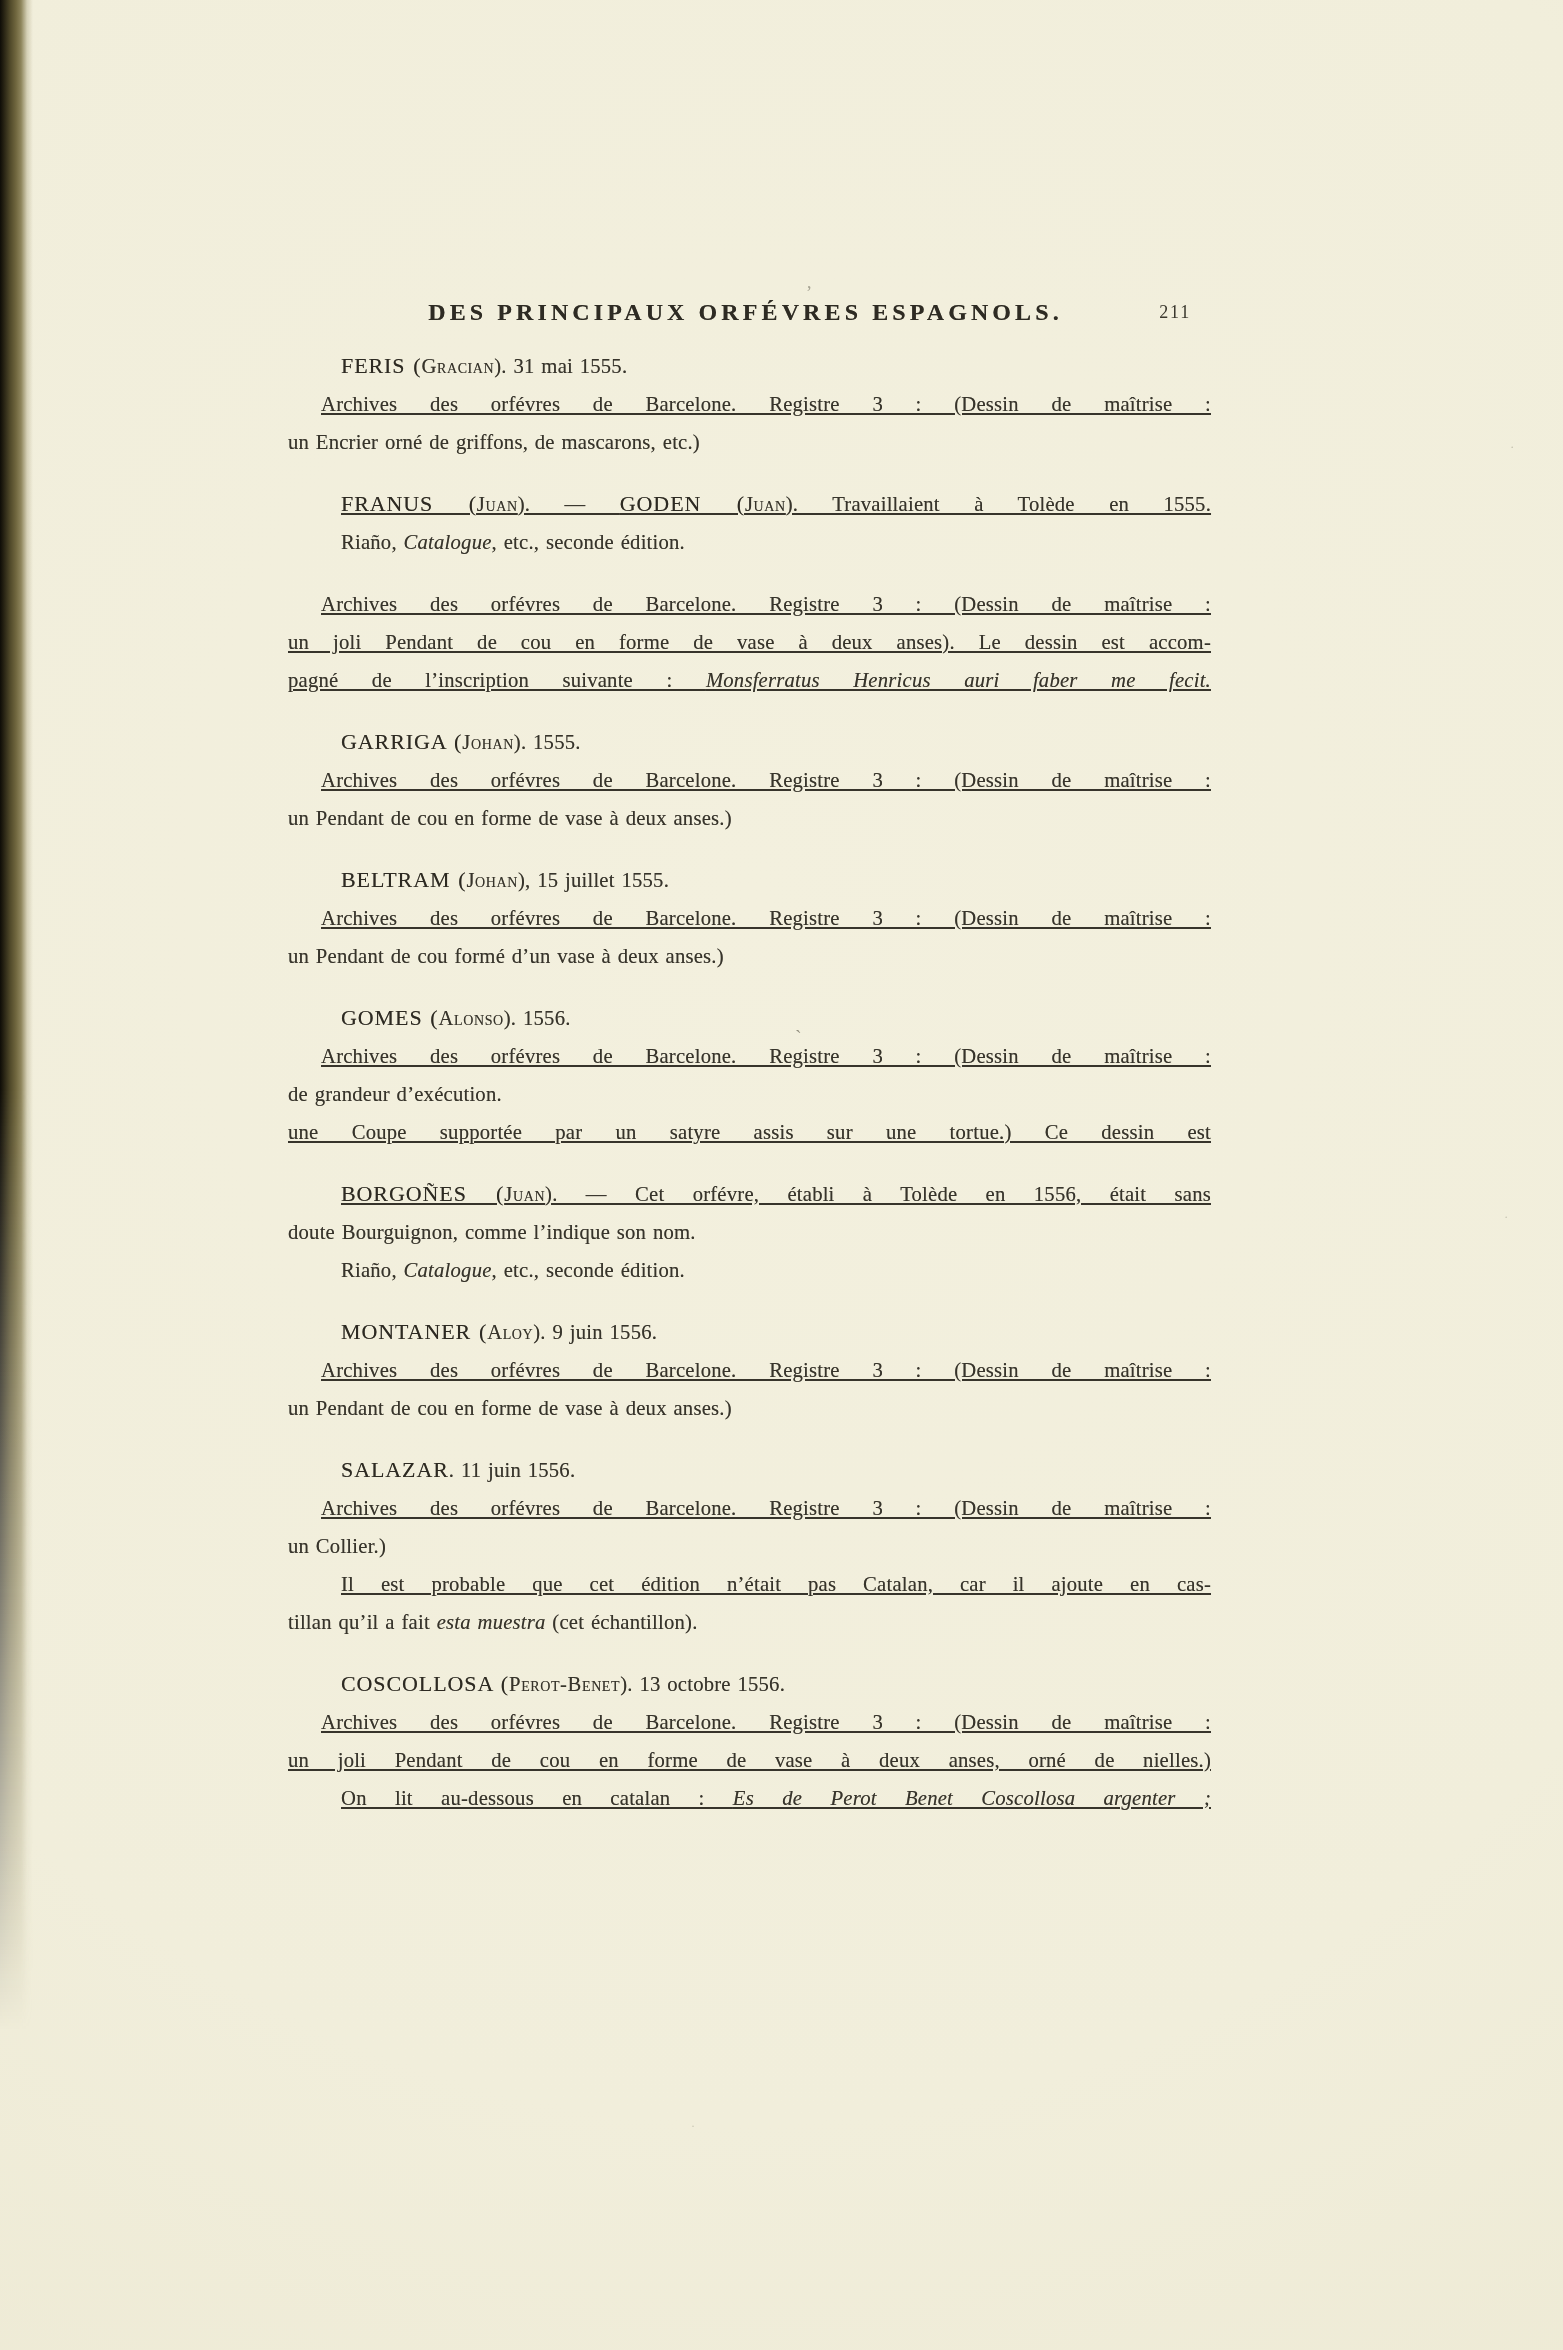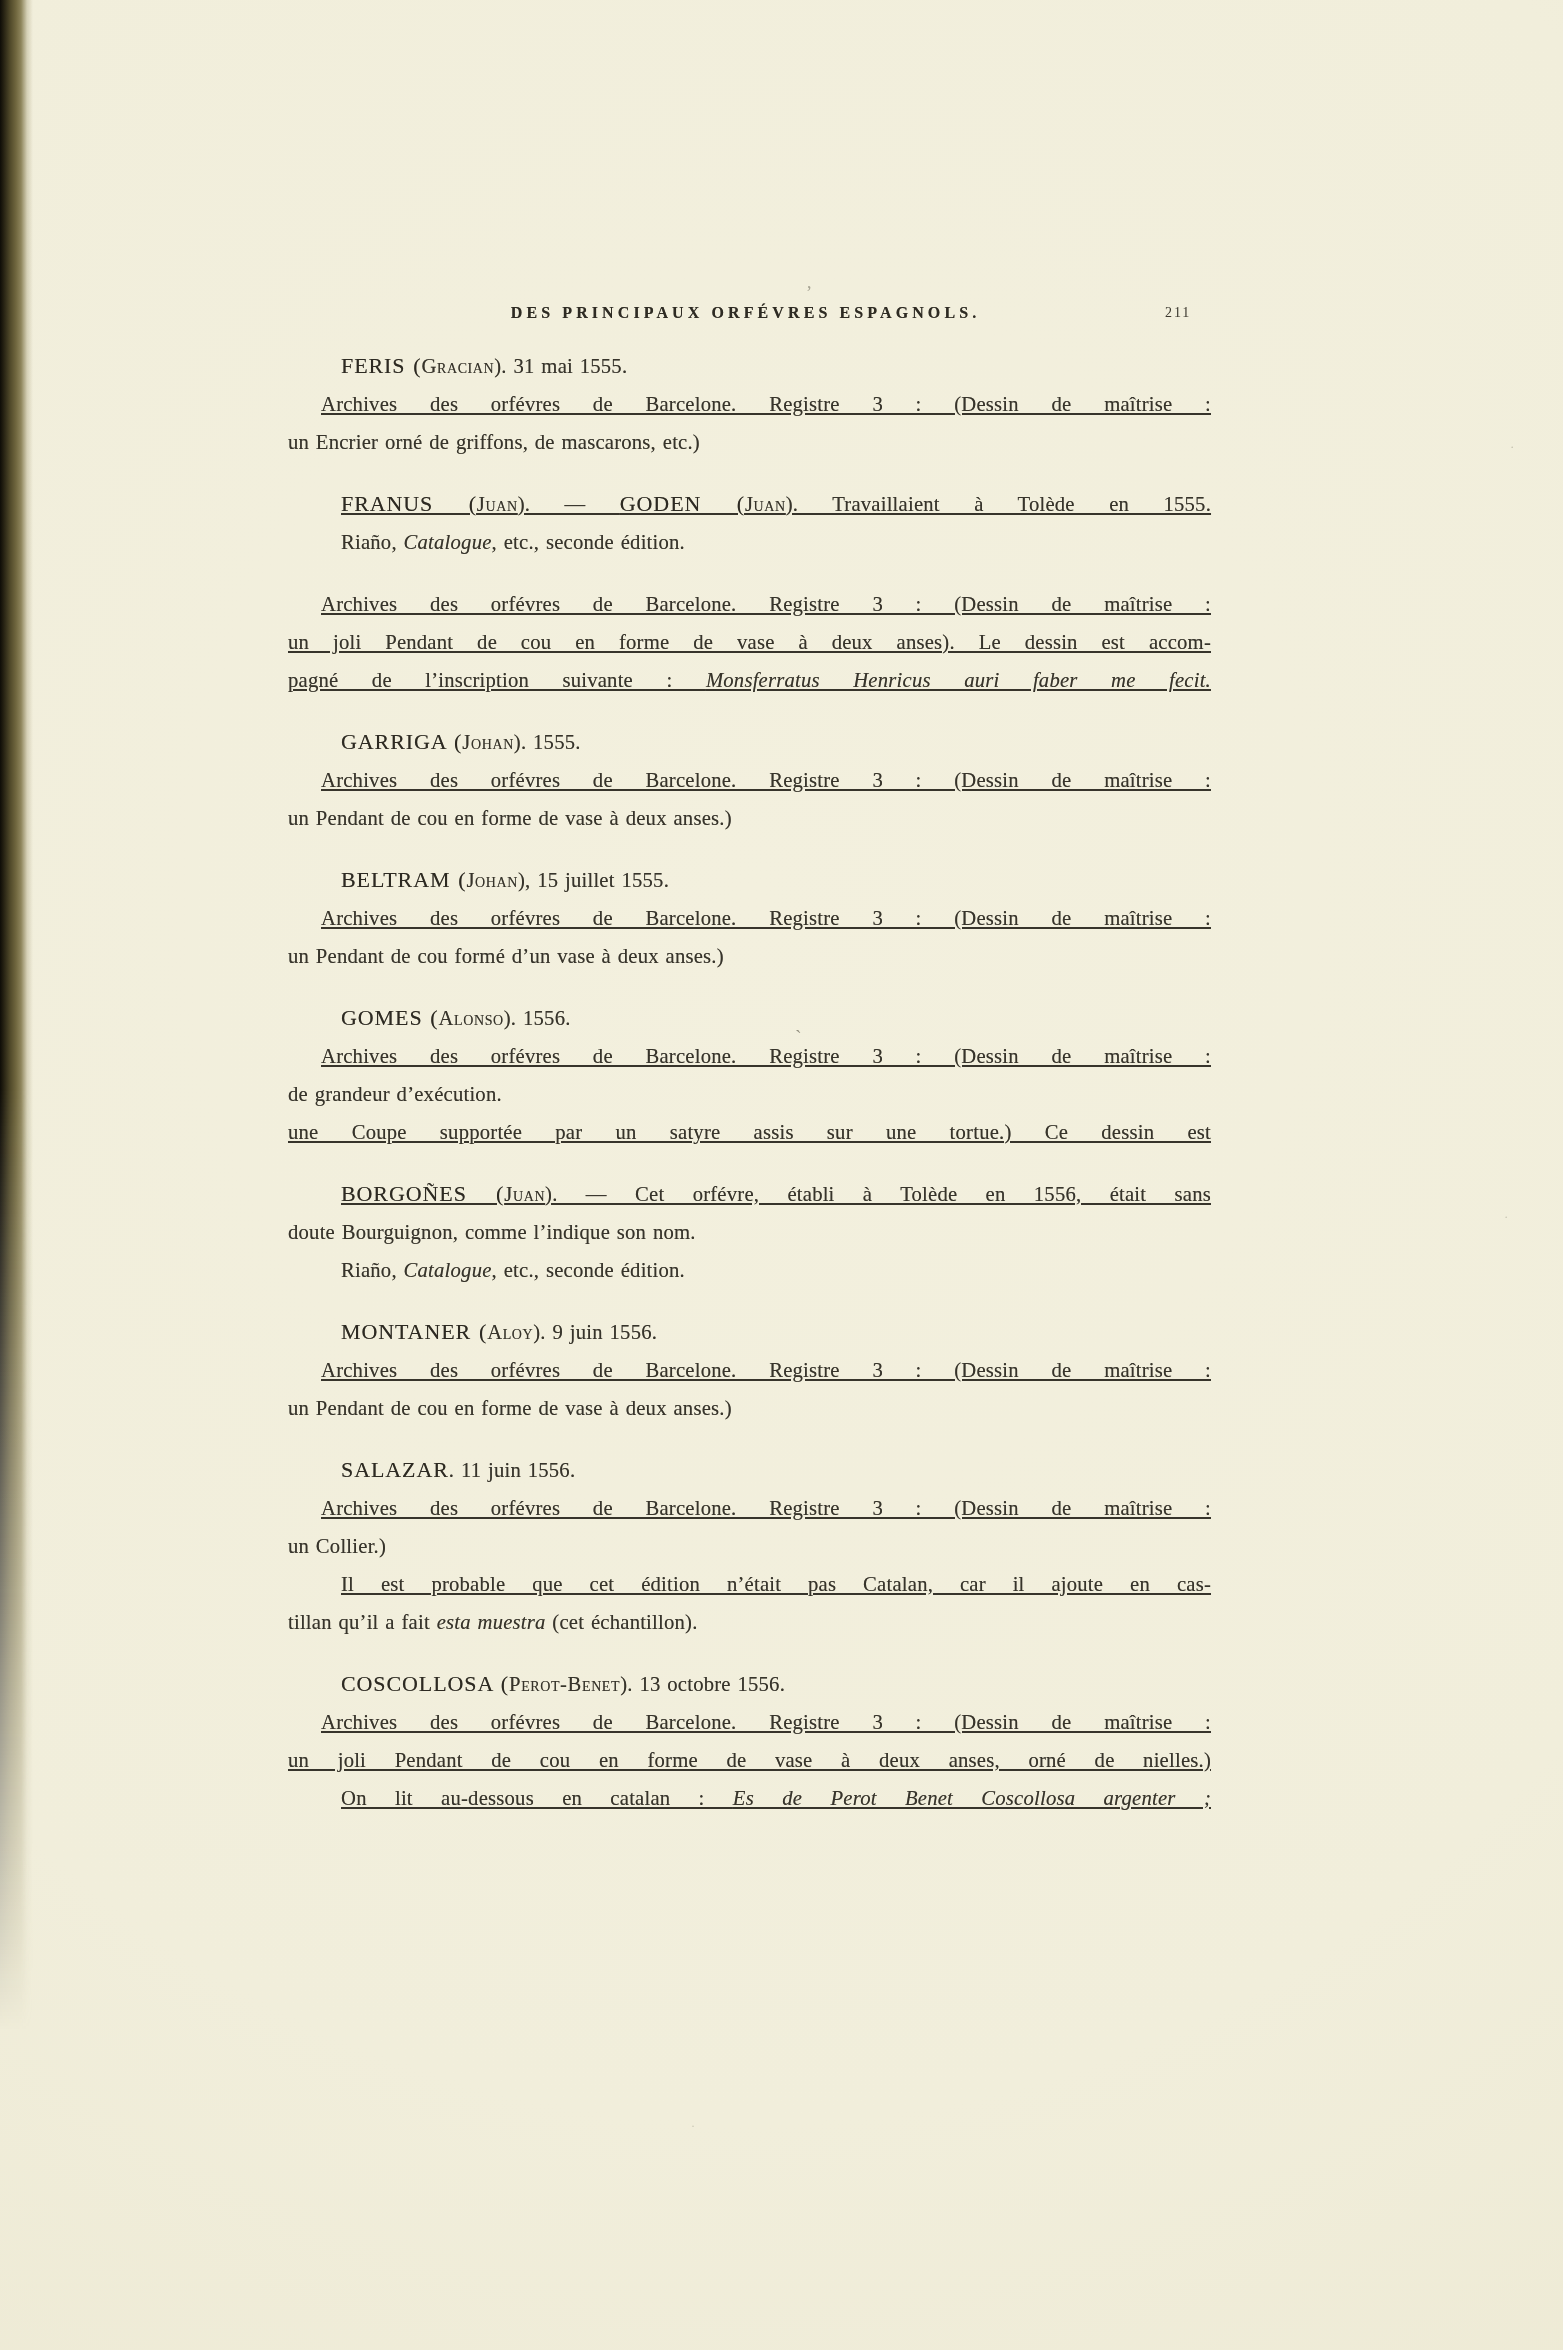--- a/index.html
+++ b/index.html
@@ -38,30 +38,30 @@
   }
 
   .running-header {
     position: relative;
     height: 27.5px;
     line-height: 27.5px;
   }
   .running-title {
     display: block;
     text-align: center;
-    font-size: 16px;
+    font-size: 24px;
     font-weight: 600;
     letter-spacing: 4.1px;
     color: #2e2b23;
     text-shadow: 0 0 0.6px rgba(43,40,32,0.55);
   }
   .folio {
     position: absolute;
     right: 20px; top: 0;
-    font-size: 14px;
+    font-size: 18px;
     letter-spacing: 1.8px;
     color: #3a372d;
   }
 
   .entries { margin-top: 20px; }
   .entry { margin-top: 24px; }
   .entry:first-child { margin-top: 0; }
 
   .line {
     font-size: 20.7px;

